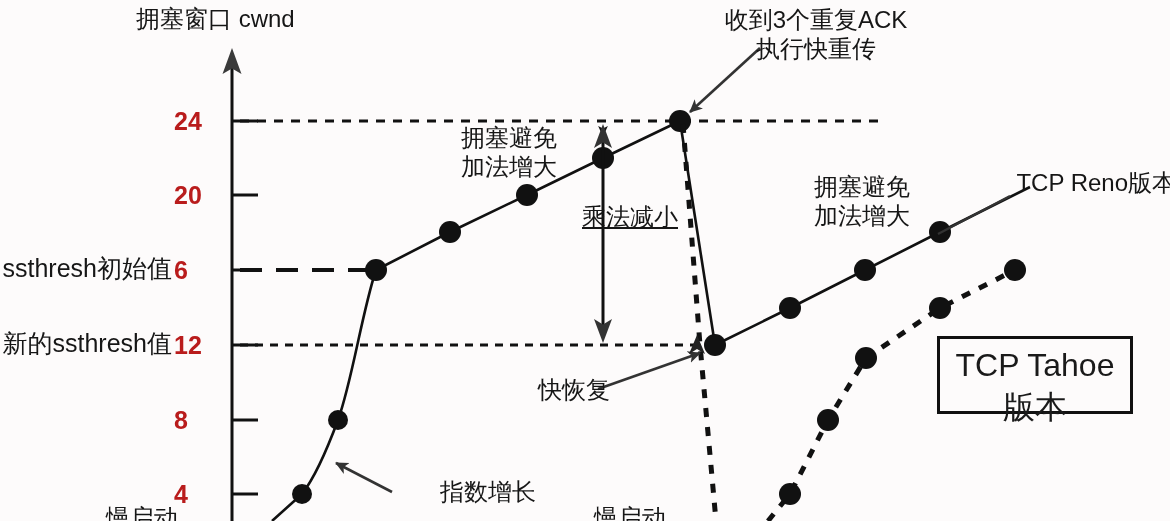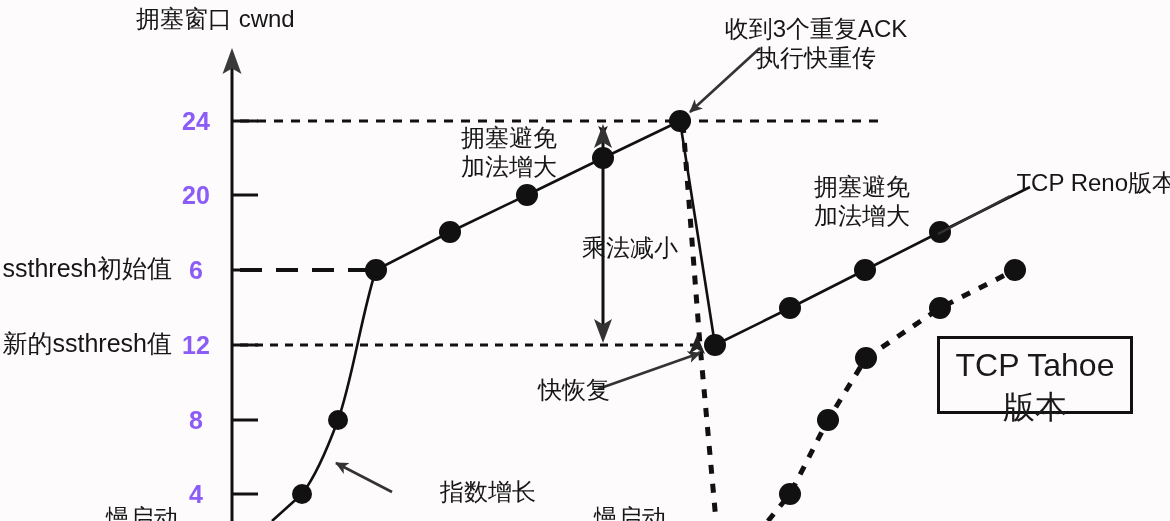--- a/index.html
+++ b/index.html
@@ -7,23 +7,23 @@
     width:1170px;height:521px;
     background:#fdfbfb;
     font-family:"Liberation Sans","DejaVu Sans",sans-serif;
     overflow:hidden;
     position:relative;
     color:#1a1a1a;
   }
   #stage{position:absolute;left:0;top:0;width:1170px;height:521px;}
   svg#plot{position:absolute;left:0;top:0;width:1170px;height:521px;}
   .lbl{position:absolute;white-space:pre;line-height:1.22;color:#161616;}
-  .lbl.c{text-align:center;margin-top:9px;}
+  .lbl.c{text-align:center;}
   .lbl.r{text-align:right;}
-  .axis-num{position:absolute;font-size:25px;font-weight:600;color:#8b5cf6;text-align:center;}
+  .axis-num{position:absolute;font-size:25px;font-weight:600;color:#b91c1c;text-align:left;}
   .axis-title{font-size:24px;}
   .annot{font-size:24px;text-align:right;}
   .side{font-size:25px;}
   .tahoe-box{
     position:absolute;border:3px solid #111;background:#fdfbfb;
     text-align:center;font-size:32px;line-height:1.3;padding:6px 10px;
     box-sizing:border-box;
   }
 </style>
 </head>
@@ -133,21 +133,21 @@
 
   <div class="lbl side r" style="left:-8px;top:253px;width:180px;">ssthresh初始值</div>
   <div class="lbl side r" style="left:-6px;top:328px;width:178px;">新的ssthresh值</div>
 
   <div class="lbl annot c" style="left:706px;top:5px;width:220px;">收到3个重复ACK
 执行快重传</div>
 
   <div class="lbl annot" style="left:397px;top:123px;width:160px;">拥塞避免
 加法增大</div>
 
-  <div class="lbl annot" style="left:548px;top:233px;width:130px;">乘法减小</div>
+  <div class="lbl annot" style="left:548px;top:202px;width:130px;text-decoration:underline;">乘法减小</div>
 
   <div class="lbl annot" style="left:750px;top:172px;width:160px;">拥塞避免
 加法增大</div>
 
   <div class="lbl annot" style="left:1006px;top:168px;width:170px;">TCP Reno版本</div>
 
   <div class="lbl annot" style="left:396px;top:477px;width:140px;">指数增长</div>
 
   <div class="lbl annot" style="left:500px;top:375px;width:110px;">快恢复</div>
 

